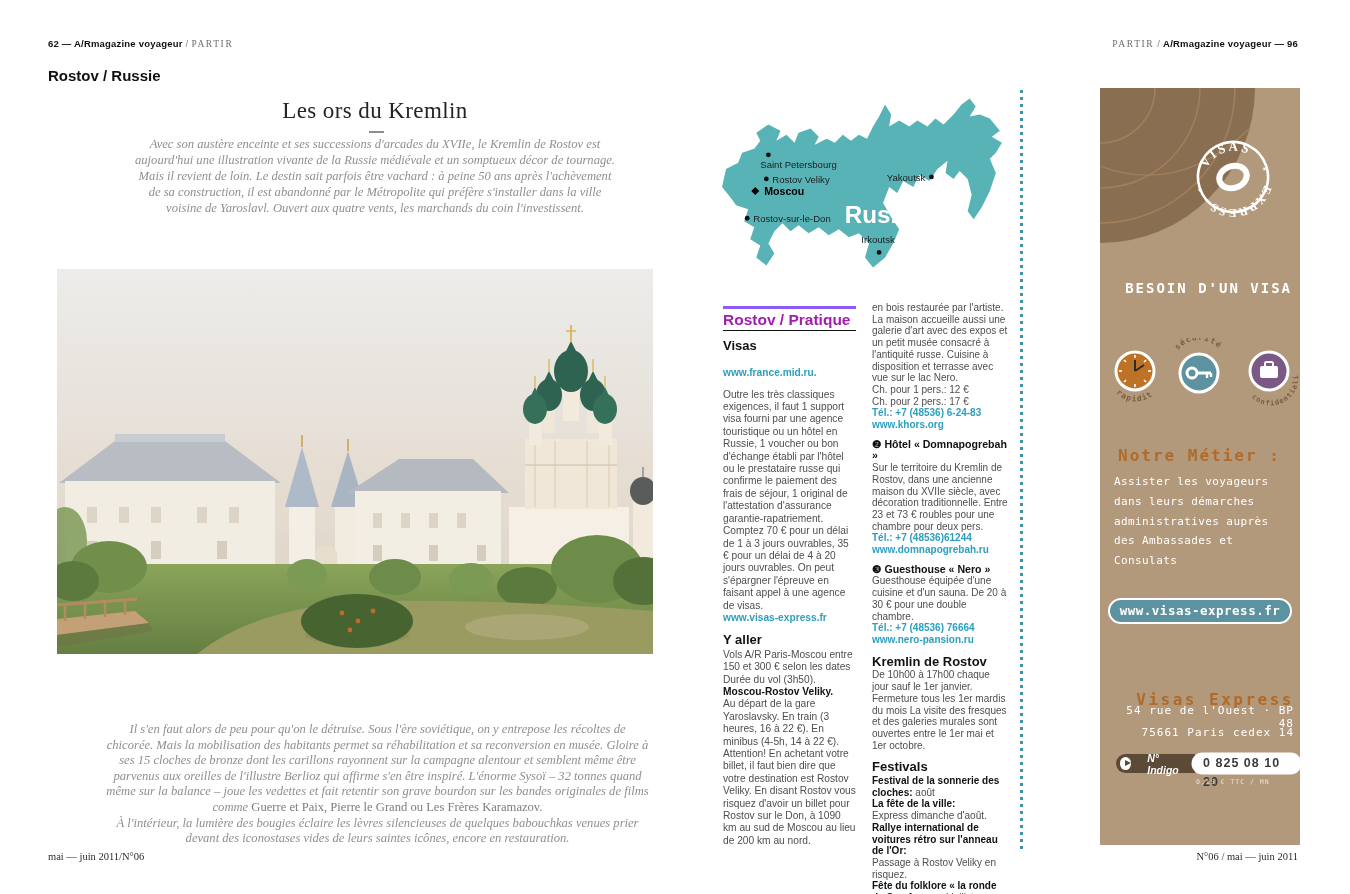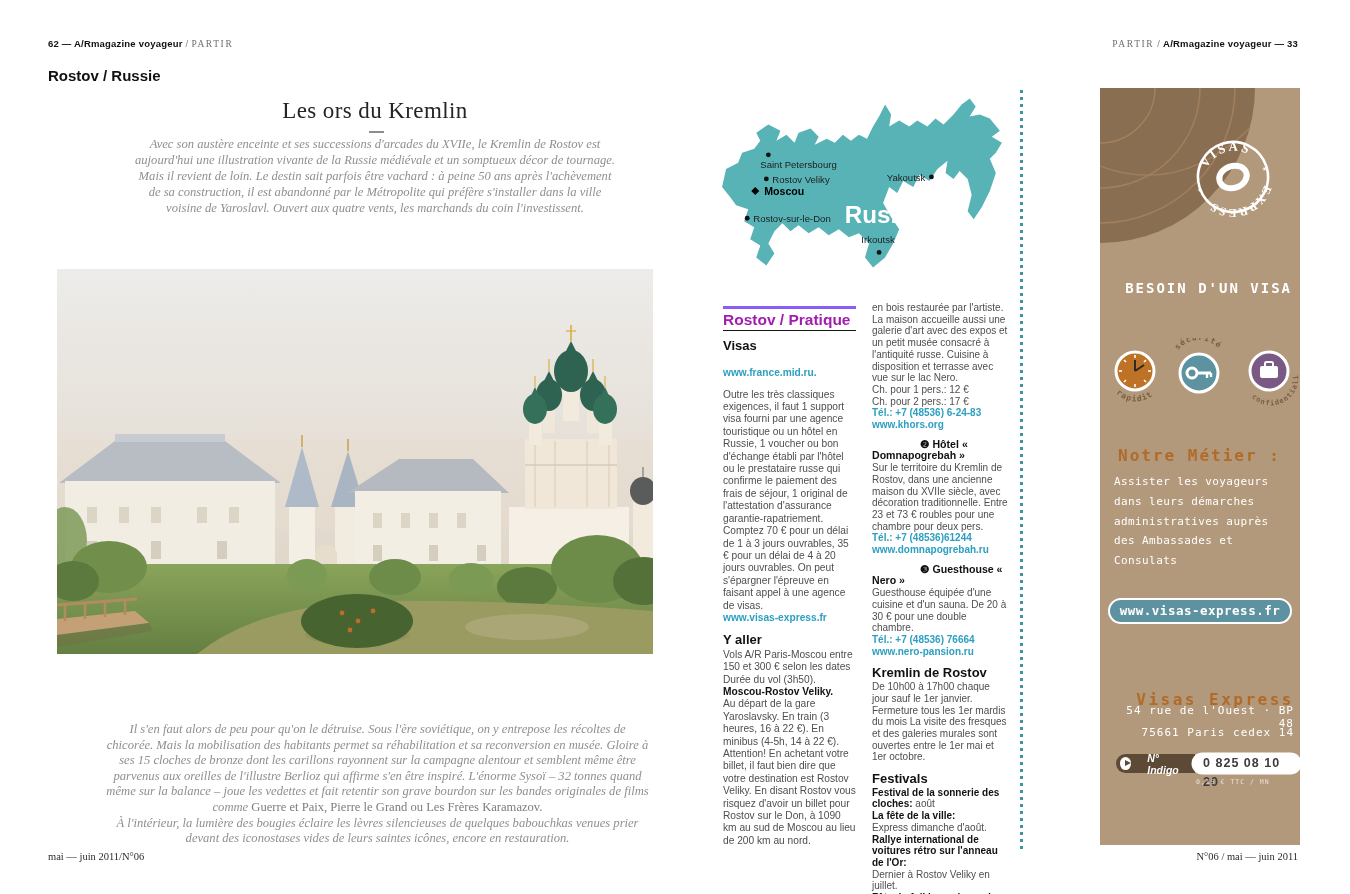--- a/index.html
+++ b/index.html
@@ -24,21 +24,21 @@
   .roman{font-style:normal;color:#7d7d7d;}
 
   
   .col{font-size:10.2px;line-height:12.4px;color:#4e4e4e;}
   .col2{font-size:10px;line-height:11.7px;}
   .prat-box{border-top:3px solid #8b5cf6;border-bottom:1.5px solid #141414;padding:5px 0 4px;
             font-size:15.5px;font-weight:bold;color:#a21caf;margin-bottom:9px;}
   .sechead{font-size:13px;font-weight:bold;color:#111;margin:10px 0 2px;}
   .col p{margin:0 0 9px;}
   .col2 p{margin:0 0 8px;}
-  .itm{font-weight:bold;color:#111;font-size:10.6px;margin-left:48px;}
+  .itm{font-weight:bold;color:#111;font-size:10.6px;}
   .lnk{color:#2d9fc0;font-weight:bold;text-decoration:none;display:inline;}
   .boldlbl{font-weight:bold;color:#111;}
 
   
   .map-city{font-size:9.5px;fill:#1d1d1d;font-family:"Liberation Sans",sans-serif;}
   .map-city-bold{font-size:10.5px;font-weight:bold;fill:#000;}
   .map-country{font-size:24px;font-weight:bold;fill:#ffffff;}
 
   
   .dotline{width:3px;background-image:repeating-linear-gradient(to bottom,#3f93a4 0 3px,transparent 3px 7px);}
@@ -202,21 +202,21 @@
 
   <p class="abs outro" style="left:105px;top:722px;width:545px;margin:0;">
     <span>Il s'en faut alors de peu pour qu'on le détruise. Sous l'ère soviétique, on y entrepose les récoltes de chicorée. Mais la mobilisation des habitants permet sa réhabilitation et sa reconversion en musée. Gloire à ses 15 cloches de bronze dont les carillons rayonnent sur la campagne alentour et semblent même être parvenus aux oreilles de l'illustre Berlioz qui affirme s'en être inspiré. L'énorme Sysoï – 32 tonnes quand même sur la balance – joue les vedettes et fait retentir son grave bourdon sur les bandes originales de films comme</span>
     <span class="roman">Guerre et Paix, Pierre le Grand ou Les Frères Karamazov.</span><br>
     <span>À l'intérieur, la lumière des bougies éclaire les lèvres silencieuses de quelques babouchkas venues prier devant des iconostases vides de leurs saintes icônes, encore en restauration.</span>
   </p>
 
   <div class="abs pgfoot" style="left:48px;top:851px;">mai — juin 2011/N°06</div>
 
   <div class="abs hdr" style="right:52px;top:38px;text-align:right;">
-    <span class="sec">PARTIR</span><span class="sep">/</span><b>A/Rmagazine voyageur — 33</b>
+    <span class="sec">PARTIR</span><span class="sep">/</span><b>A/Rmagazine voyageur — 96</b>
   </div>
 
   <svg class="abs" style="left:716px;top:90px;" width="302" height="192" viewBox="0 0 300 190">
     <polygon fill="#58b3b6" points="
       6,96 10,78 22,72 26,62 38,58 44,50 40,42 52,34 64,40 60,50 70,44 78,52 82,42 94,38 102,46 98,54
       110,48 118,52 126,44 134,50 142,44 150,48 156,36 162,26 168,14 174,24 172,36 182,30 192,36 200,30
       210,36 218,28 226,34 236,24 244,14 252,8 258,16 252,26 262,24 272,28 282,40 274,46 284,52 278,62
       272,68 278,82 272,100 264,116 256,128 250,120 254,104 250,88 242,80 236,88 228,82 230,70 220,78
       212,90 202,84 196,96 186,90 180,102 172,96 166,112 174,126 182,138 176,152 168,166 156,176 148,166
       152,152 142,142 132,146 122,138 112,144 102,136 92,142 82,134 74,140 66,132 58,140 52,152 58,162
@@ -271,21 +271,21 @@
        <a class="lnk">www.nero-pansion.ru</a></p>
     <div class="sechead">Kremlin de Rostov</div>
     <p>De 10h00 à 17h00 chaque jour sauf le 1er janvier. Fermeture tous les 1er mardis du mois La visite des fresques et des galeries murales sont ouvertes entre le 1er mai et 1er octobre.</p>
     <div class="sechead">Festivals</div>
     <p style="margin-bottom:0;">
       <span class="boldlbl">Festival de la sonnerie des cloches:</span>
       <span>août</span><br>
       <span class="boldlbl">La fête de la ville:</span><br>
       <span>Express dimanche d'août.</span><br>
       <span class="boldlbl">Rallye international de voitures rétro sur l'anneau de l'Or:</span><br>
-      <span>Dernier à Rostov Veliky en juillet.</span><br>
+      <span>Passage à Rostov Veliky en risquez.</span><br>
       <span class="boldlbl">Fête du folklore « la ronde de Sarafan »:</span>
       <span>mi-juillet.</span>
     </p>
   </div>
 
   <div class="abs ad" style="left:1100px;top:88px;width:200px;height:757px;">
 
     <svg class="abs" style="left:0;top:0;" width="210" height="210" viewBox="0 0 210 210">
       <path d="M0,0 L155,0 A155,155 0 0 1 0,155 Z" fill="#8a6e51"></path>
       <path d="M55,0 A55,55 0 0 1 0,55" fill="none" stroke="#a2805d" stroke-width="1.5"></path>

